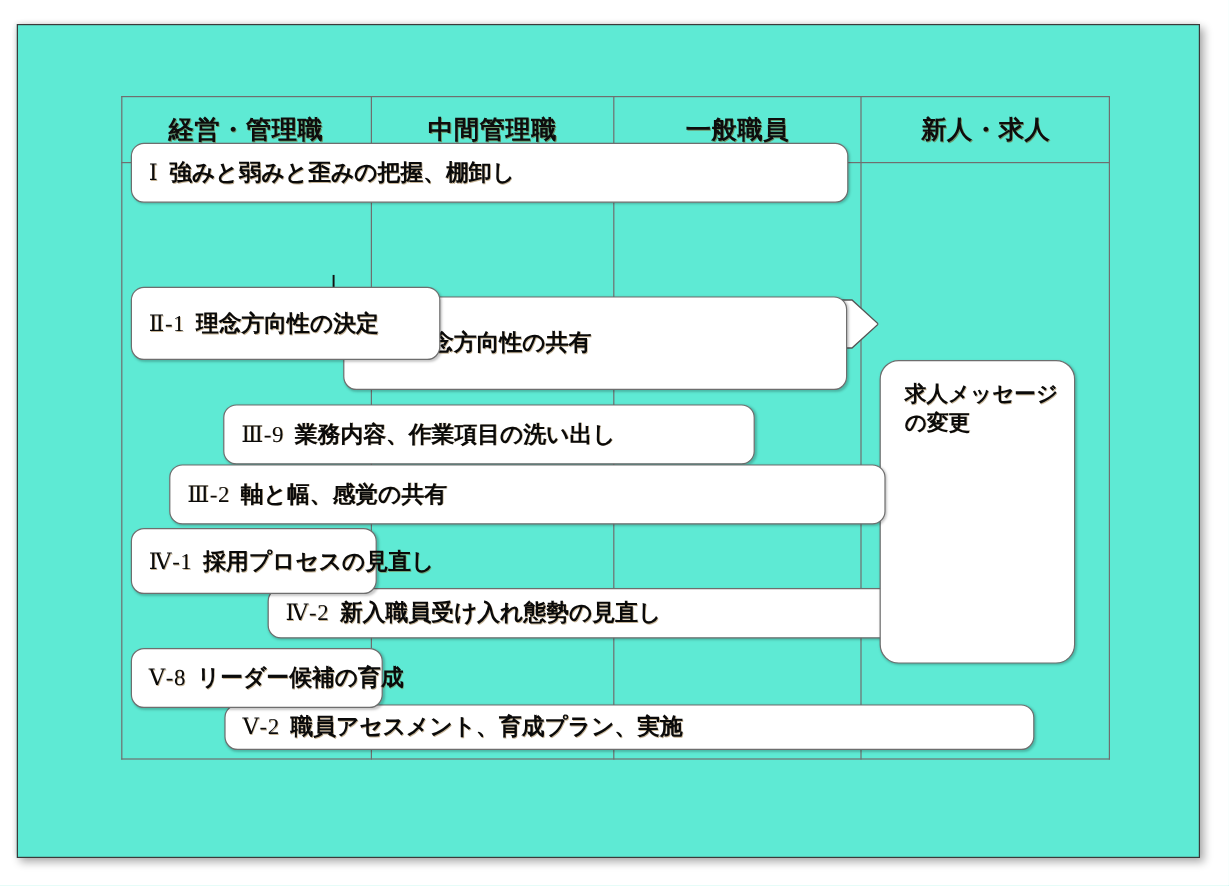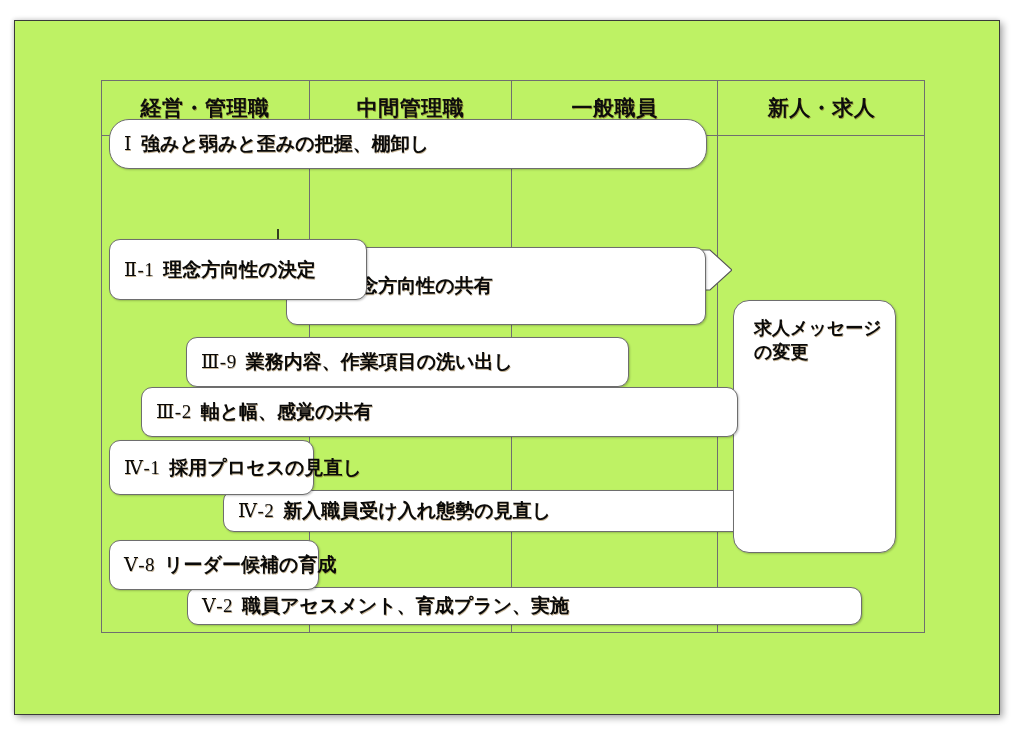--- a/index.html
+++ b/index.html
@@ -16,21 +16,21 @@
     position: relative;
   }
 
   
   #slide-frame {
     position: absolute;
     left: 14px;
     top: 20px;
     width: 986px;
     height: 695px;
-    background: #bef264;
+    background: #5eead4;
     border: 1px solid #3a3a3a;
     box-shadow: 3px 3px 7px rgba(0,0,0,0.33), -1px -1px 4px rgba(0,0,0,0.12);
     box-sizing: border-box;
   }
 
   
   #matrix {
     position: absolute;
     left: 86px;
     top: 59px;
@@ -168,21 +168,21 @@
     <div class="table-border tb-col" style="left:616px;"></div>
 
     <div id="header-row">
       <div class="col-head" style="left:0px;   width:208px;">経営・管理職</div>
       <div class="col-head" style="left:209px; width:201px;">中間管理職</div>
       <div class="col-head" style="left:411px; width:205px;">一般職員</div>
       <div class="col-head" style="left:617px; width:207px;">新人・求人</div>
     </div>
   </div>
 
-  <div class="pbox" id="box-I" style="left:94px; top:98px; width:598px; height:50px; z-index:5;border-radius:20px;">
+  <div class="pbox" id="box-I" style="left:94px; top:98px; width:598px; height:50px; z-index:5;">
     <span class="ptext"><span class="num">Ⅰ</span><span>強みと弱みと歪みの把握、棚卸し</span></span>
   </div>
 
   <div id="arrow-I-to-IS">
     <svg width="10" height="44" viewBox="0 0 10 44" xmlns="http://www.w3.org/2000/svg">
       <line x1="5" y1="0" x2="5" y2="36" stroke="#111" stroke-width="1.6"></line>
       <polygon points="5,43 1.2,33 8.8,33" fill="#111"></polygon>
     </svg>
   </div>
 

